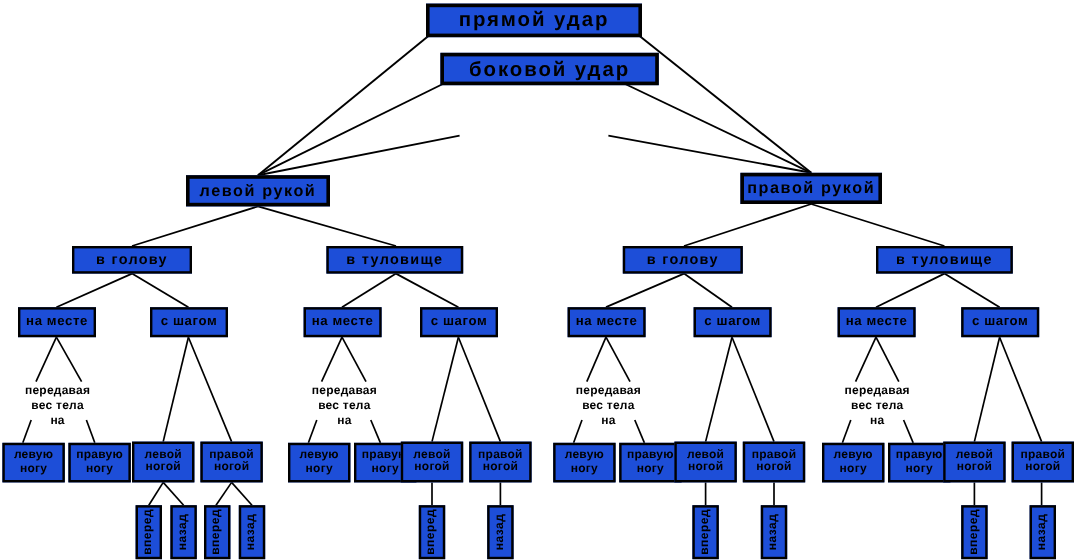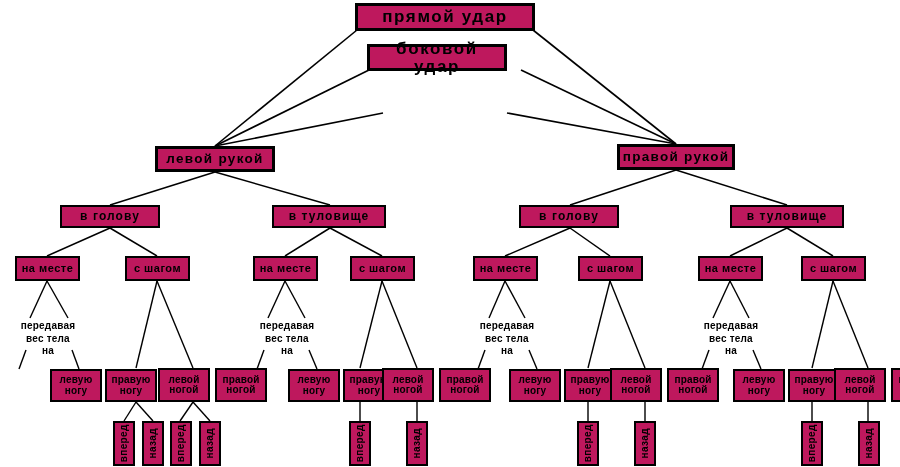--- a/index.html
+++ b/index.html
@@ -7,37 +7,37 @@
   #diagram{
     position:relative;
     width:900px;height:467px;
     background:#ffffff;
     overflow:hidden;
   }
   #edges{position:absolute;left:0;top:0;width:900px;height:467px;}
   .node{
     position:absolute;
     box-sizing:border-box;
-    background:#be185d;
+    background:#1d4ed8;
     border:2px solid #000000;
     color:#000000;
     display:flex;
     align-items:center;
     justify-content:center;
     text-align:center;
     line-height:1.05;
     font-weight:700;
     letter-spacing:0.3px;
     z-index:2;
   }
   .lvl1{font-size:17px;letter-spacing:1.6px;border-width:3px;}
   .lvl2{font-size:13.5px;letter-spacing:1.3px;border-width:3px;}
   .lvl3{font-size:12px;letter-spacing:1.1px;border-width:2px;text-align:right;}
   .lvl4{font-size:11px;letter-spacing:0.5px;border-width:2px;}
-  .leaf{font-size:10px;letter-spacing:0.2px;border-width:2px;margin-left:48px;}
+  .leaf{font-size:10px;letter-spacing:0.2px;border-width:2px;}
   .vleaf{
     font-size:10px;letter-spacing:0.4px;border-width:2px;
   }
   .vleaf span{
     display:block;
     transform:rotate(-90deg);
     white-space:nowrap;
   }
   .freetext{
     position:absolute;
@@ -129,21 +129,21 @@
       <path d="M 753 350 L 761 369"></path>
 
       <path d="M 833 281 L 812 368"></path>
       <path d="M 833 281 L 868 368"></path>
       <path d="M 812 402 L 812 421"></path>
       <path d="M 868 402 L 868 421"></path>
     </g>
   </svg>
 
   <div class="node lvl1" style="left:355px;top:3px;width:180px;height:28px;">прямой удар</div>
-  <div class="node lvl1" style="left:367px;top:44px;width:140px;height:27px;">боковой удар</div>
+  <div class="node lvl1" style="left:367px;top:44px;width:182px;height:27px;">боковой удар</div>
 
   <div class="node lvl2" style="left:617px;top:144px;width:118px;height:26px;">правой рукой</div>
   <div class="node lvl2" style="left:155px;top:146px;width:120px;height:26px;">левой рукой</div>
 
   <div class="node lvl3" style="left:60px;top:205px;width:100px;height:23px;">в голову</div>
   <div class="node lvl3" style="left:272px;top:205px;width:114px;height:23px;">в туловище</div>
   <div class="node lvl3" style="left:519px;top:205px;width:100px;height:23px;">в голову</div>
   <div class="node lvl3" style="left:730px;top:205px;width:114px;height:23px;">в туловище</div>
 
   <div class="node lvl4" style="left:15px;top:256px;width:65px;height:25px;">на месте</div>

